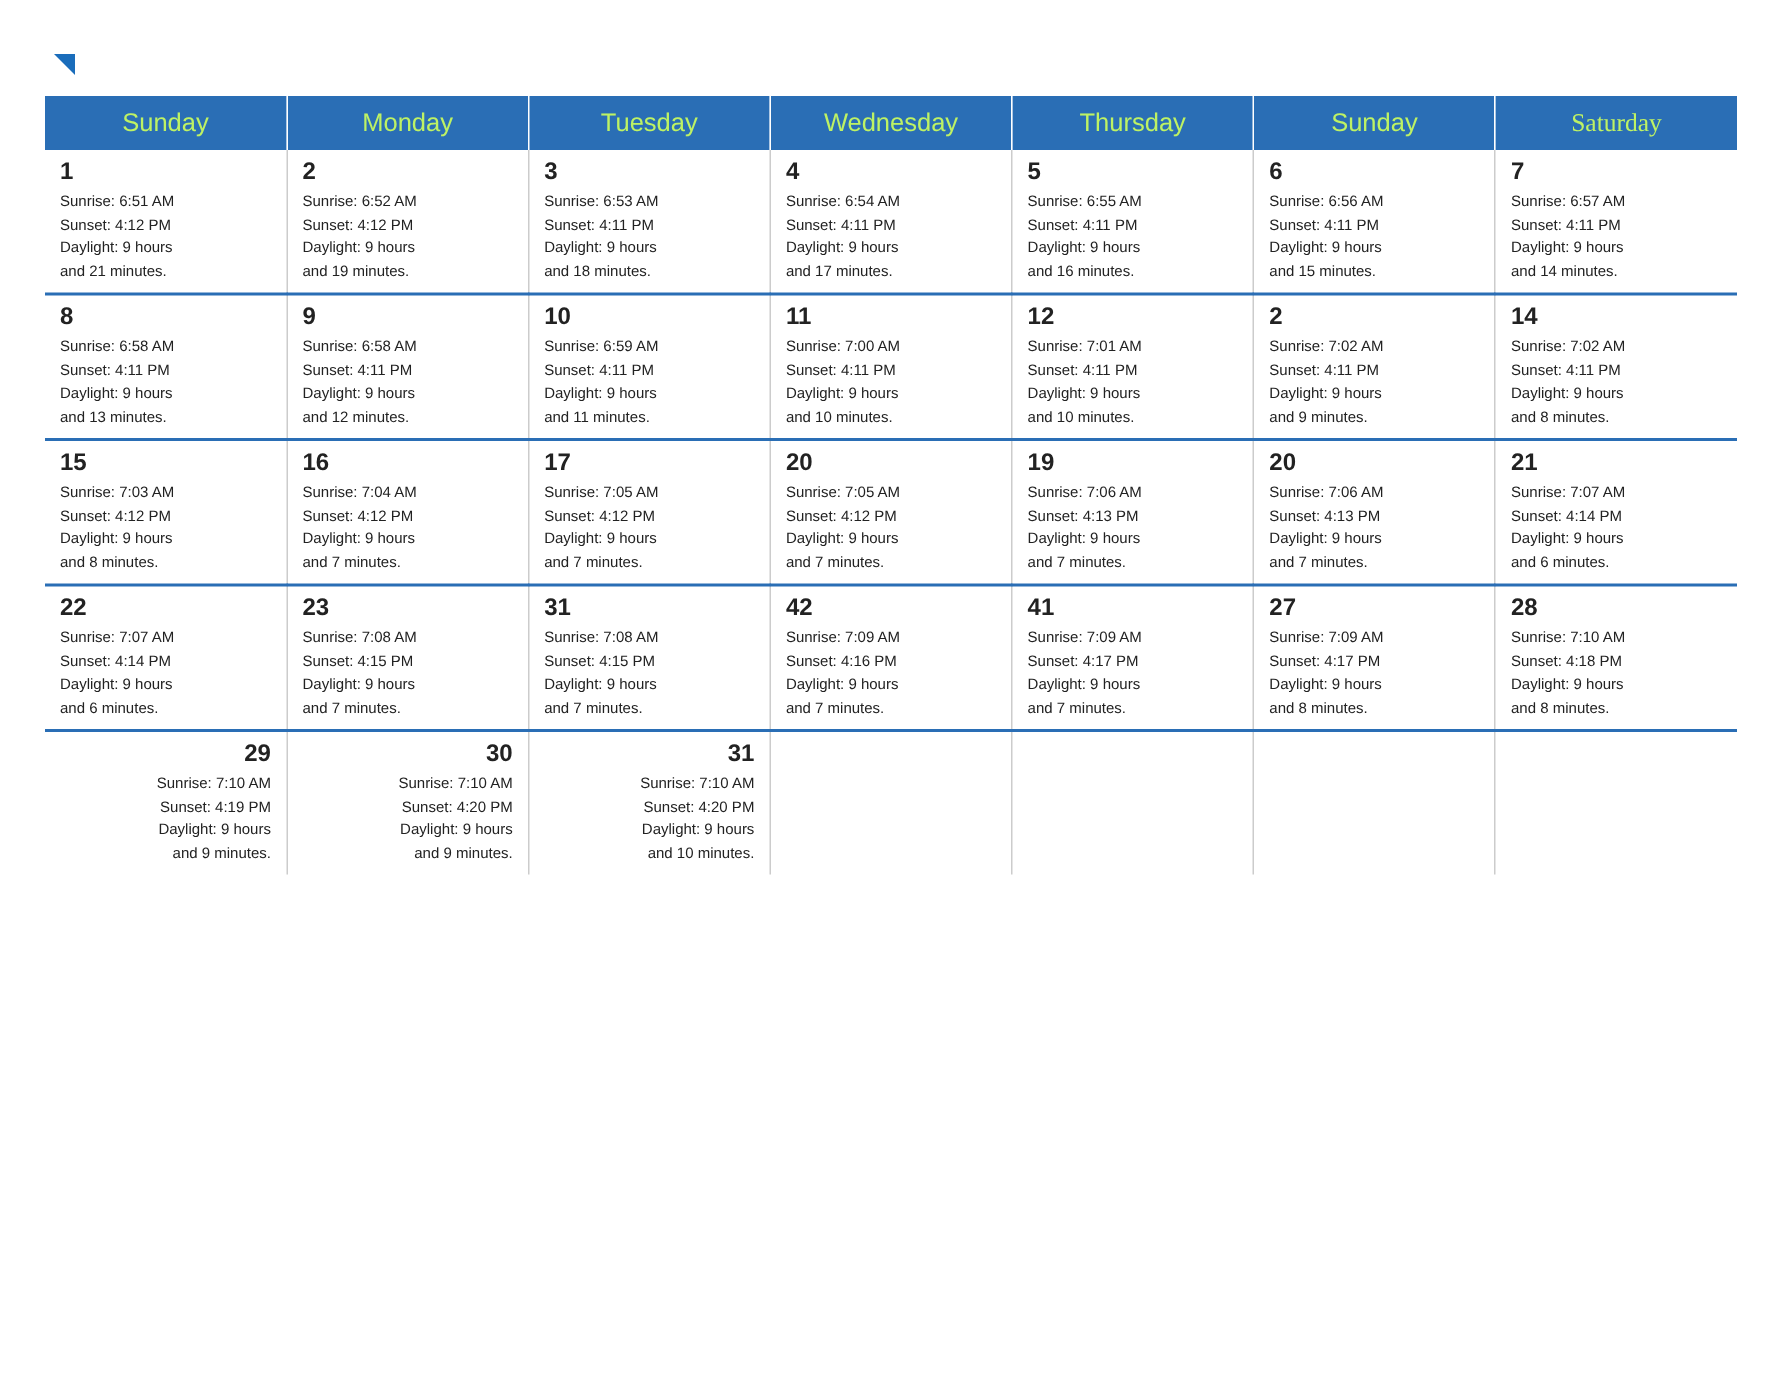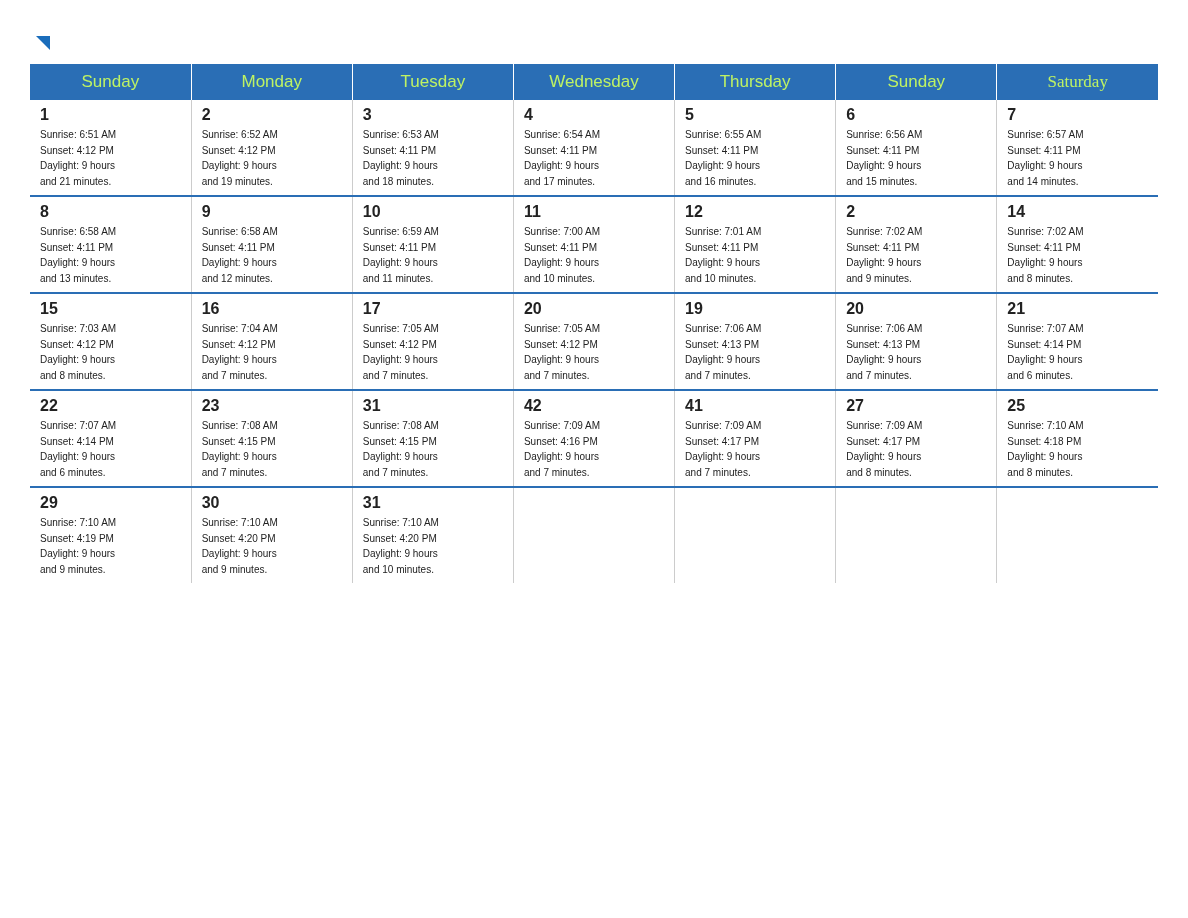--- a/index.html
+++ b/index.html
@@ -85,21 +85,21 @@
       font-size: 16px;
       font-weight: bold;
       display: block;
       margin-bottom: 3px;
     }
     .day-info {
       font-size: 10px;
       line-height: 1.55;
       color: #222;
     }
-    tbody tr:last-child { border-bottom: none; }
+    tbody tr:last-child { border-bottom: none; text-align: right; }
   </style>
 </head>
 <body>
 
 <div class="header">
   <div class="logo">
     <div class="logo-inner">
       <div class="logo-row1">
         <span class="logo-text-general"></span>
         <svg width="22" height="22" viewBox="0 0 22 22" style="margin-left:2px; margin-top:2px;">
@@ -239,21 +239,21 @@
         </td>
         <td>
           <span class="day-number">41</span>
           <div class="day-info">Sunrise: 7:09 AM<br>Sunset: 4:17 PM<br>Daylight: 9 hours<br>and 7 minutes.</div>
         </td>
         <td>
           <span class="day-number">27</span>
           <div class="day-info">Sunrise: 7:09 AM<br>Sunset: 4:17 PM<br>Daylight: 9 hours<br>and 8 minutes.</div>
         </td>
         <td>
-          <span class="day-number">25</span>
+          <span class="day-number">28</span>
           <div class="day-info">Sunrise: 7:10 AM<br>Sunset: 4:18 PM<br>Daylight: 9 hours<br>and 8 minutes.</div>
         </td>
       </tr>
       <tr>
         <td>
           <span class="day-number">29</span>
           <div class="day-info">Sunrise: 7:10 AM<br>Sunset: 4:19 PM<br>Daylight: 9 hours<br>and 9 minutes.</div>
         </td>
         <td>
           <span class="day-number">30</span>

